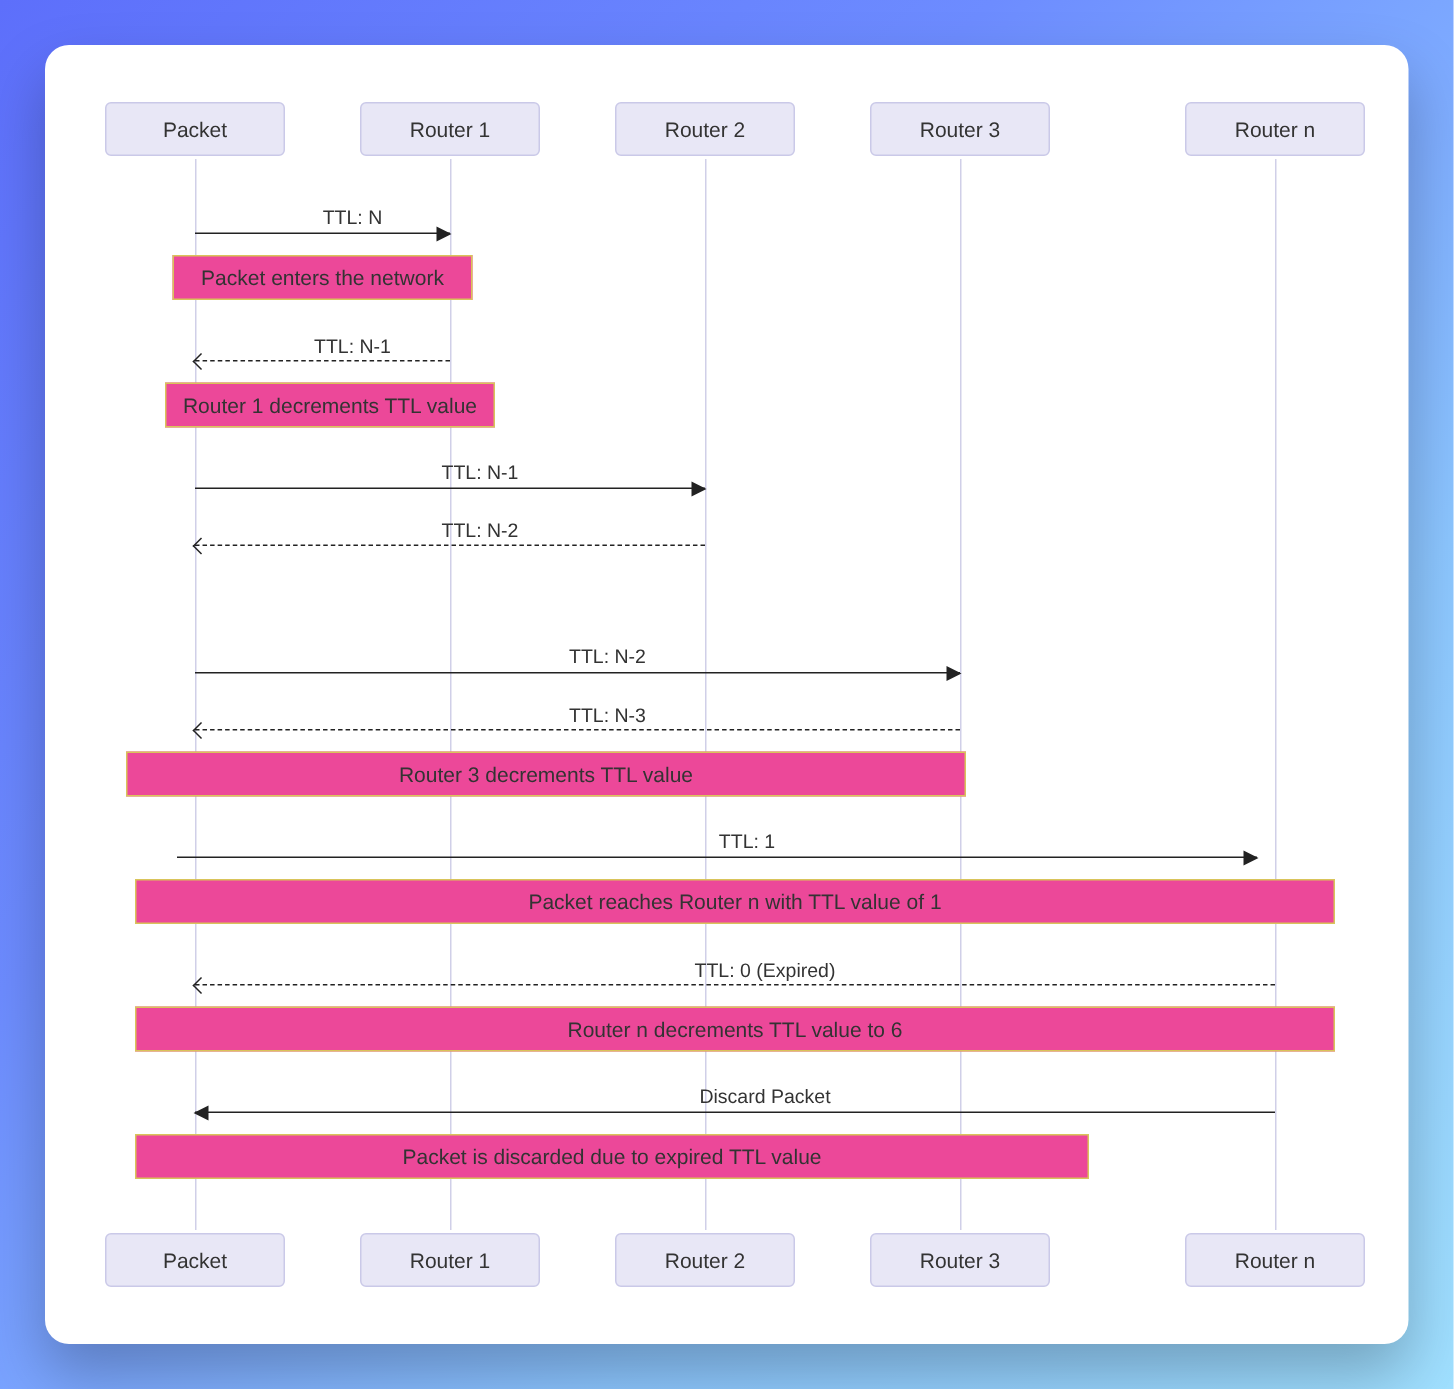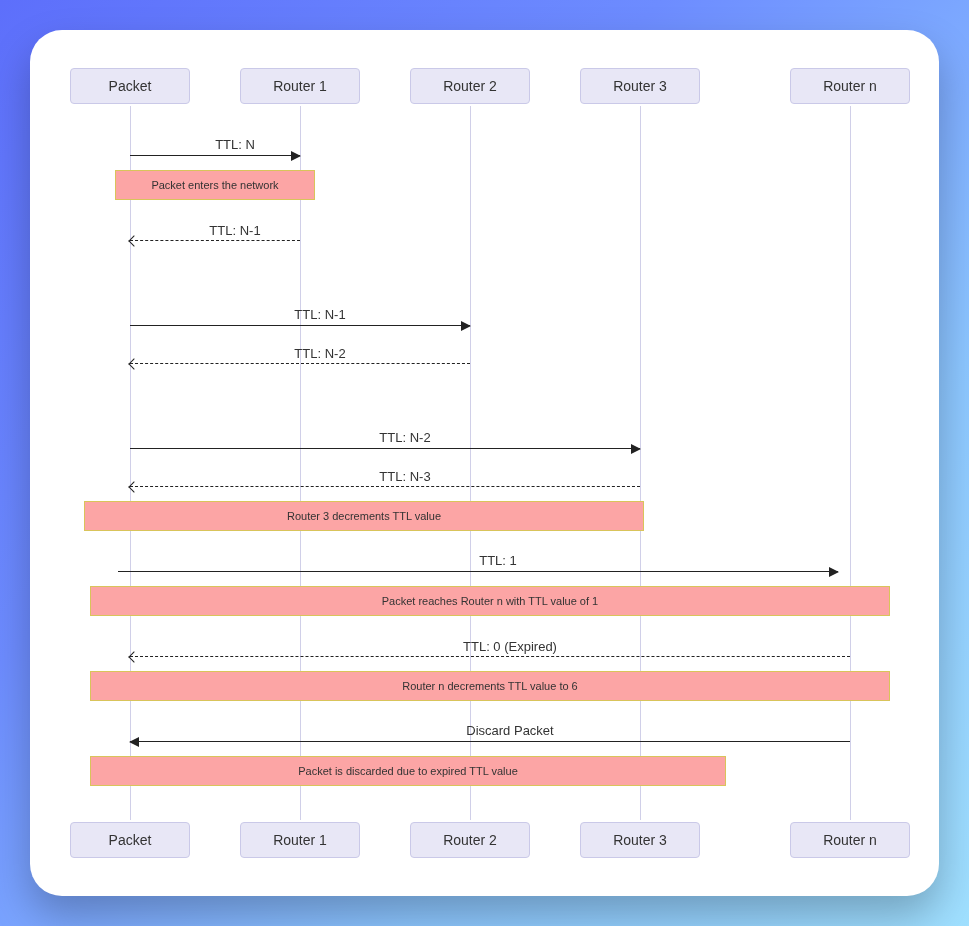--- a/index.html
+++ b/index.html
@@ -6,21 +6,21 @@
   body {
     font-family: 'Trebuchet MS', 'Segoe UI', sans-serif;
     background: linear-gradient(135deg, #5d6ffb 0%, #6d8cff 35%, #8cc6ff 70%, #a0e0ff 100%);
     width: 969px;
     height: 926px;
     padding: 30px;
     position: relative;
   }
   .card {
     background: #fff;
-    border-radius: 32px;
+    border-radius: 16px;
     box-shadow: 0 20px 40px rgba(0,0,0,0.25);
     width: 100%;
     height: 100%;
     position: relative;
     padding: 20px 20px;
     overflow: hidden;
   }
   .diagram {
     position: relative;
     width: 100%;
@@ -80,23 +80,23 @@
     border-top: 1px solid #222;
     top: -4px;
   }
   .arrow-head-open.left {
     border-left: 1px solid #222;
     transform: rotate(-45deg);
     left: 0;
   }
   .note {
     position: absolute;
-    background: #fca5a5;
+    background: #ec4899;
     border: 1px solid #d9c45a;
-    font-size: 11px;
+    font-size: 14px;
     color: #333;
     display: flex;
     align-items: center;
     justify-content: center;
     height: 30px;
   }
   .watermark {
     position: absolute;
     left: 50%; top: 48%;
     transform: translate(-50%,-50%);
@@ -130,20 +130,21 @@
     <div class="msg" style="left:80px; width:170px; top:105px">
       <span class="label">TTL: N</span>
       <span class="arrow-head-solid right"></span>
     </div>
     <div class="note" style="left:65px; width:200px; top:120px">Packet enters the network</div>
 
     <div class="msg dashed" style="left:80px; width:170px; top:190px">
       <span class="label">TTL: N-1</span>
       <span class="arrow-head-open left"></span>
     </div>
+    <div class="note" style="left:60px; width:220px; top:205px">Router 1 decrements TTL value</div>
 
     <div class="msg" style="left:80px; width:340px; top:275px">
       <span class="label">TTL: N-1</span>
       <span class="arrow-head-solid right"></span>
     </div>
 
     <div class="msg dashed" style="left:80px; width:340px; top:313px">
       <span class="label">TTL: N-2</span>
       <span class="arrow-head-open left"></span>
     </div>

